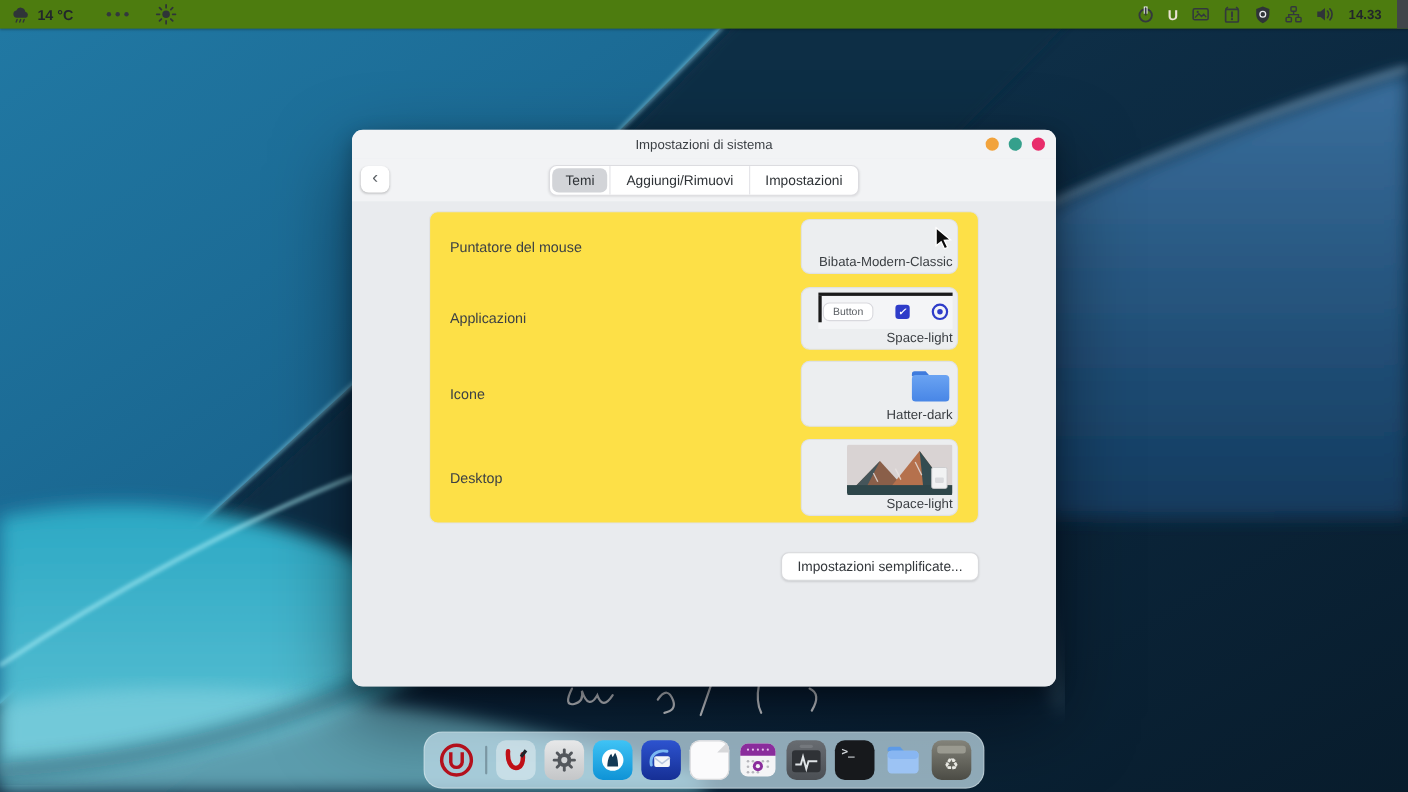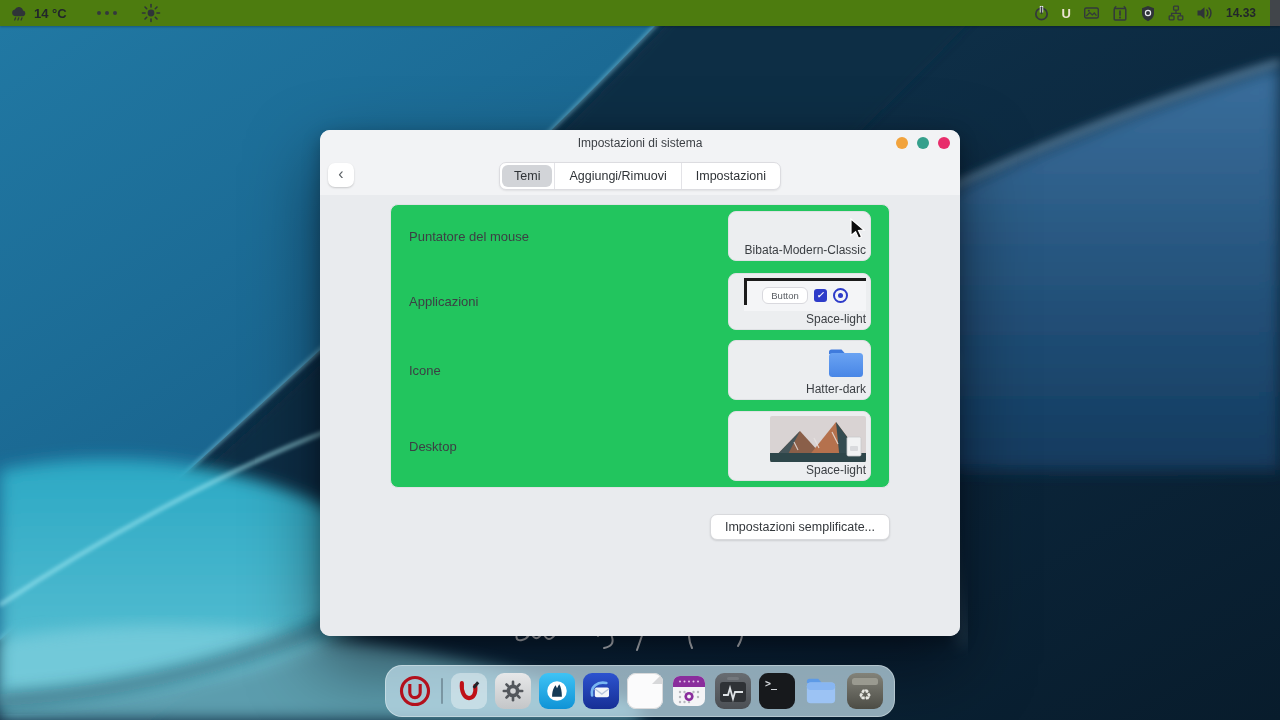--- a/index.html
+++ b/index.html
@@ -21,50 +21,50 @@
   .sunwrap{margin-left:24px;display:flex;align-items:center;}
   .task{height:26px;display:flex;align-items:center;gap:6px;padding:0 10px;margin-left:20px;
     background:#dcdfe2;box-shadow:inset 0 -3px 0 #5578d8;cursor:default;}
   .task-label{font-size:13px;font-weight:700;color:#22262b;}
   .tb-right{margin-left:auto;display:flex;align-items:center;gap:12px;height:100%;}
   .tray-u{font-size:13px;font-weight:800;color:#ebe3d2;line-height:1;}
   .tb-time{font-size:12px;font-weight:700;color:#22262b;}
   .corner-btn{width:10px;height:26px;background:#41454a;margin-left:2px;}
 
   
-  .window{position:absolute;left:320px;top:130px;width:640px;height:506px;z-index:20;
+  .window{position:absolute;left:320px;top:118px;width:640px;height:506px;z-index:20;
     border-radius:10px;overflow:hidden;background:#e9ebee;
     box-shadow:0 30px 70px rgba(0,0,10,.5),0 6px 18px rgba(0,0,0,.3);}
   .titlebar{height:26px;background:#f2f3f5;position:relative;display:flex;align-items:center;justify-content:center;}
   .win-title{font-size:12px;color:#3b3f44;}
   .lights{position:absolute;right:10px;top:7px;display:flex;gap:9px;}
   .light{width:12px;height:12px;border-radius:50%;cursor:default;}
   .l-min{background:#f2a33c;} .l-max{background:#35a08c;} .l-close{background:#e82d6b;}
   .toolbar{height:39px;background:#f2f3f5;position:relative;display:flex;align-items:center;justify-content:center;}
   .back-btn{position:absolute;left:8px;top:7px;width:26px;height:24px;background:#fff;border-radius:7px;
     box-shadow:0 1px 2px rgba(0,0,0,.18);display:flex;align-items:center;justify-content:center;
     font-size:16px;color:#5c6166;cursor:default;line-height:1;padding-bottom:2px;box-sizing:border-box;}
   .tabs{display:flex;background:#fff;border:1px solid #dcdce0;border-radius:7px;height:26px;
     box-shadow:0 1px 2px rgba(0,0,0,.08);align-items:stretch;overflow:hidden;}
   .tab{display:flex;align-items:center;padding:0 14px;font-size:12.5px;color:#2f3337;cursor:default;}
   .tab + .tab{border-left:1px solid #e3e3e7;}
   .tab.selected{background:#d2d4d8;border-radius:6px;margin:2px;padding:0 12px;border-left:none;}
 
   .content{height:441px;background:#e9ebee;box-sizing:border-box;padding:9px 70px 0;display:flex;flex-direction:column;}
-  .card{background:#22c55e;border:1px solid #e1e2e5;border-radius:8px;}
+  .card{background:#fde047;border:1px solid #e1e2e5;border-radius:8px;}
   .row{display:flex;align-items:center;justify-content:space-between;padding:0 18px;}
   .row:nth-child(1){height:62px;} .row:nth-child(2){height:68px;}
   .row:nth-child(3){height:70px;} .row:nth-child(4){height:82px;}
   .row-label{font-size:13px;color:#3c4044;}
   .tcard{width:143px;box-sizing:border-box;background:#eceef0;border:1px solid #dfe1e4;border-radius:8px;
     padding:4px 4px 3px;display:flex;flex-direction:column;align-items:flex-end;cursor:default;}
   .tname{font-size:12px;color:#3a3e42;margin-top:1px;white-space:nowrap;}
   .prev-cursor{height:26px;display:flex;align-items:center;justify-content:center;}
   .widgetstrip{position:relative;width:122px;height:30px;background:#f4f5f7;border-top:3px solid #1b1b1b;
-    display:flex;align-items:center;justify-content:center;gap:6px;}
+    display:flex;align-items:center;justify-content:center;gap:20px;}
   .widgetstrip .lbar{position:absolute;left:0;top:0;width:3px;height:24px;background:#1b1b1b;}
   .wbutton{background:#fff;border:1px solid #d9d9de;border-radius:6px;padding:2px 8px;font-size:9.5px;color:#5a5e63;}
   .wcheck{width:13px;height:13px;background:#2e3cc9;border-radius:3px;color:#fff;font-size:9px;font-weight:700;
     display:flex;align-items:center;justify-content:center;line-height:1;}
   .wradio{width:11px;height:11px;border:2px solid #2e3cc9;border-radius:50%;display:flex;align-items:center;justify-content:center;}
   .wradio i{width:5px;height:5px;border-radius:50%;background:#2e3cc9;}
   .prev-folder{height:36px;display:flex;align-items:center;justify-content:center;}
   .prev-wall{width:96px;height:46px;border-radius:2px;overflow:hidden;}
   .footer-row{display:flex;justify-content:flex-end;margin-top:26px;}
   .footer-btn{background:#fff;border:1px solid #d8d9dc;border-radius:7px;padding:5px 14px;

